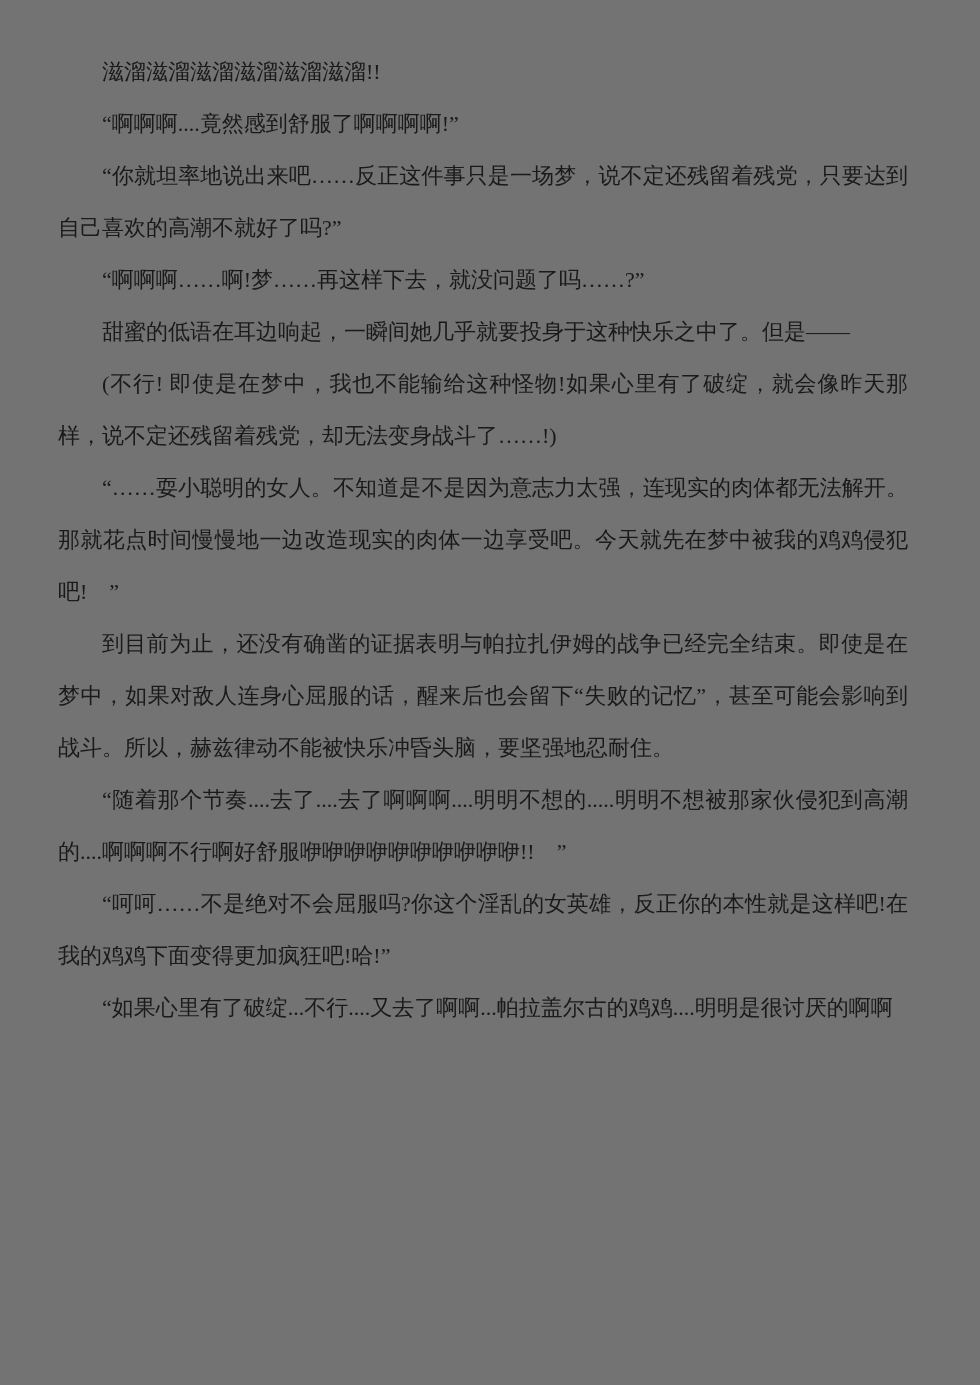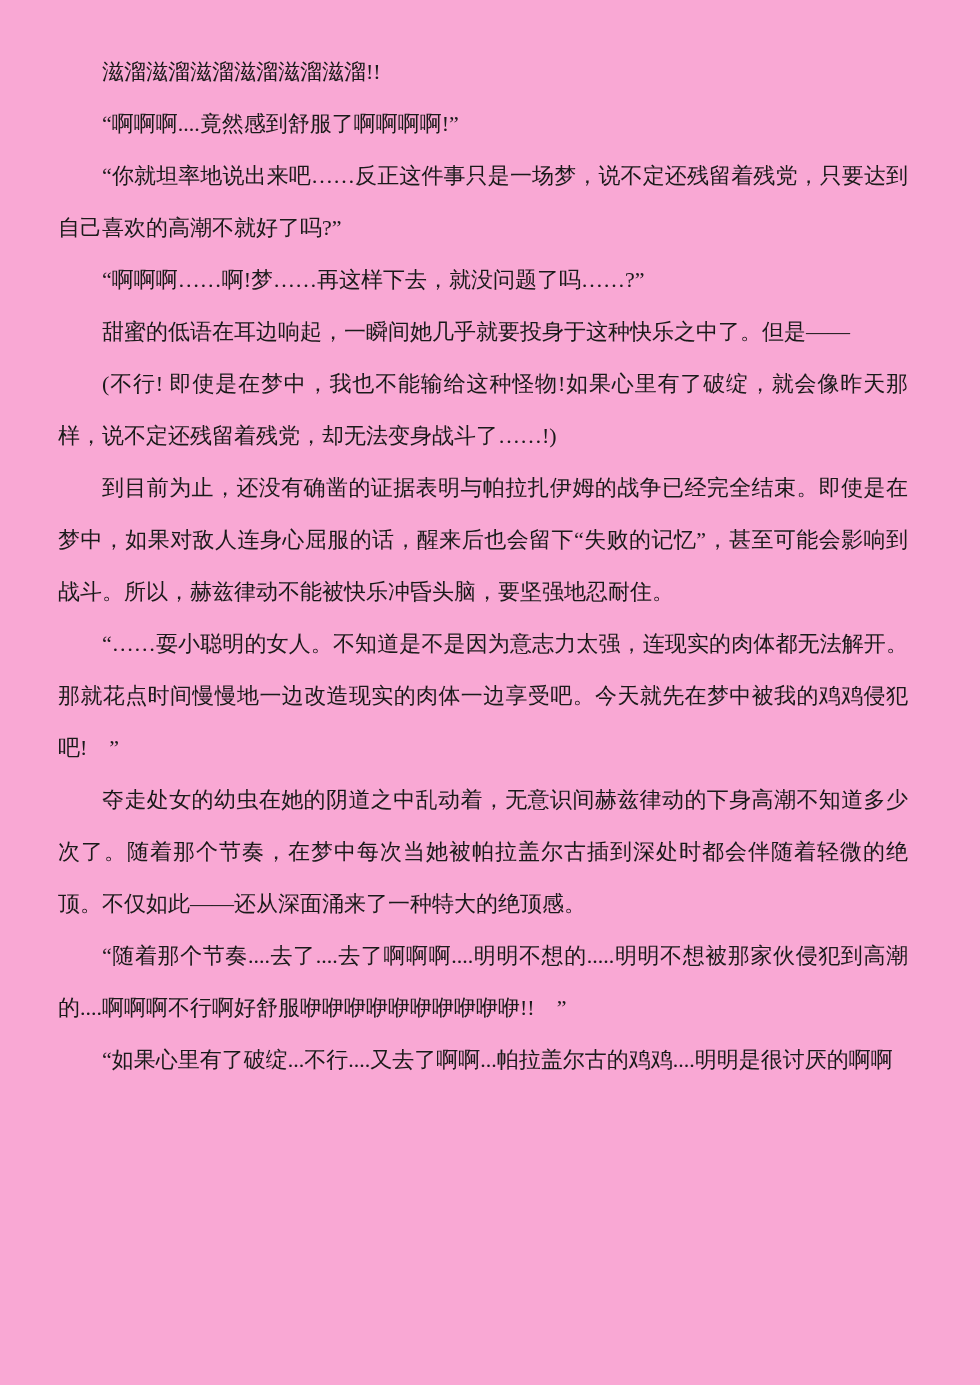--- a/index.html
+++ b/index.html
@@ -5,21 +5,21 @@
   html, body {
     margin: 0;
     padding: 0;
     background: #ffffff;
   }
   .page {
     position: relative;
     box-sizing: border-box;
     width: 980px;
     height: 1385px;
-    background: #f9a8d4;
+    background: #737373;
     overflow: hidden;
   }
   .text-block {
     box-sizing: border-box;
     padding: 46px 72px 0 58px;
     font-family: "Liberation Serif", "DejaVu Serif", serif;
     font-size: 22px;
     line-height: 52px;
     color: #1a1a1a;
     text-align: justify;
@@ -35,19 +35,19 @@
 <body>
 
 <div class="page">
   <div class="text-block">
     <p>滋溜滋溜滋溜滋溜滋溜滋溜!!</p>
     <p>“啊啊啊....竟然感到舒服了啊啊啊啊!”</p>
     <p>“你就坦率地说出来吧……反正这件事只是一场梦，说不定还残留着残党，只要达到自己喜欢的高潮不就好了吗?”</p>
     <p>“啊啊啊……啊!梦……再这样下去，就没问题了吗……?”</p>
     <p>甜蜜的低语在耳边响起，一瞬间她几乎就要投身于这种快乐之中了。但是——</p>
     <p>(不行! 即使是在梦中，我也不能输给这种怪物!如果心里有了破绽，就会像昨天那样，说不定还残留着残党，却无法变身战斗了……!)</p>
+    <p>“……耍小聪明的女人。不知道是不是因为意志力太强，连现实的肉体都无法解开。那就花点时间慢慢地一边改造现实的肉体一边享受吧。今天就先在梦中被我的鸡鸡侵犯吧!　”</p>
     <p>到目前为止，还没有确凿的证据表明与帕拉扎伊姆的战争已经完全结束。即使是在梦中，如果对敌人连身心屈服的话，醒来后也会留下“失败的记忆”，甚至可能会影响到战斗。所以，赫兹律动不能被快乐冲昏头脑，要坚强地忍耐住。</p>
-    <p>“……耍小聪明的女人。不知道是不是因为意志力太强，连现实的肉体都无法解开。那就花点时间慢慢地一边改造现实的肉体一边享受吧。今天就先在梦中被我的鸡鸡侵犯吧!　”</p>
-    <p>夺走处女的幼虫在她的阴道之中乱动着，无意识间赫兹律动的下身高潮不知道多少次了。随着那个节奏，在梦中每次当她被帕拉盖尔古插到深处时都会伴随着轻微的绝顶。不仅如此——还从深面涌来了一种特大的绝顶感。</p>
     <p>“随着那个节奏....去了....去了啊啊啊....明明不想的.....明明不想被那家伙侵犯到高潮的....啊啊啊不行啊好舒服咿咿咿咿咿咿咿咿咿咿!!　”</p>
+    <p>“呵呵……不是绝对不会屈服吗?你这个淫乱的女英雄，反正你的本性就是这样吧!在我的鸡鸡下面变得更加疯狂吧!哈!”</p>
     <p>“如果心里有了破绽...不行....又去了啊啊...帕拉盖尔古的鸡鸡....明明是很讨厌的啊啊</p>
   </div>
 </div>
 
 </body></html>

